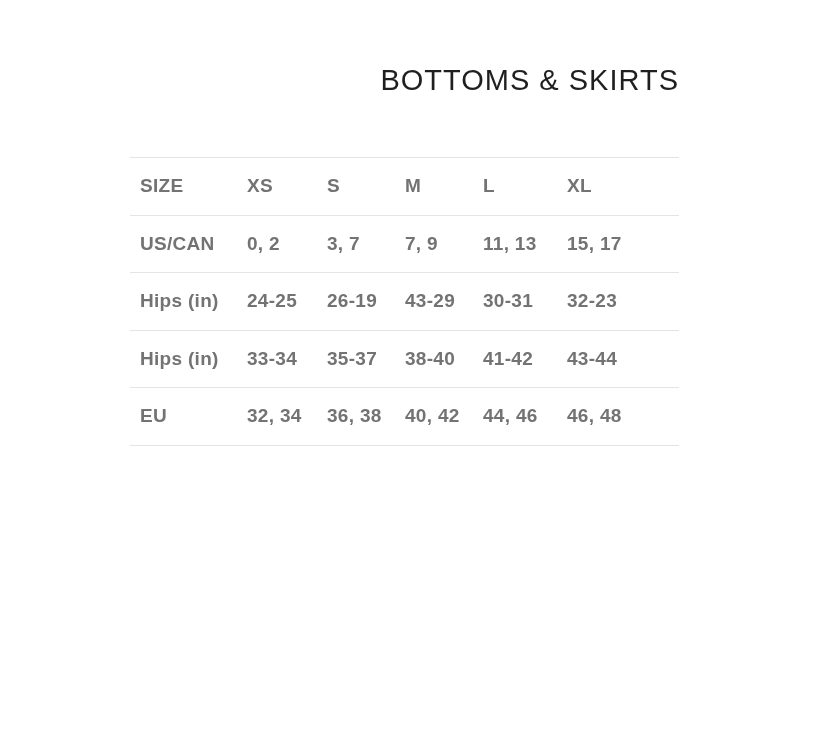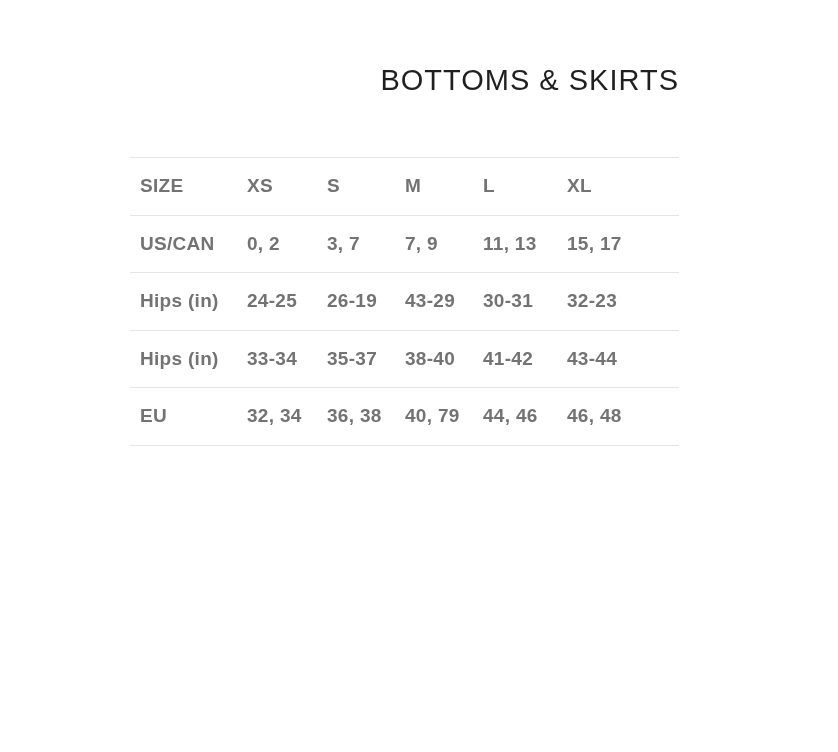--- a/index.html
+++ b/index.html
@@ -115,19 +115,19 @@
           <td>33-34</td>
           <td>35-37</td>
           <td>38-40</td>
           <td>41-42</td>
           <td>43-44</td>
         </tr>
         <tr>
           <th>EU</th>
           <td>32, 34</td>
           <td>36, 38</td>
-          <td>40, 79</td>
+          <td>40, 42</td>
           <td>44, 46</td>
           <td>46, 48</td>
         </tr>
       </tbody>
   </table>
 </div>
 
 </body></html>

